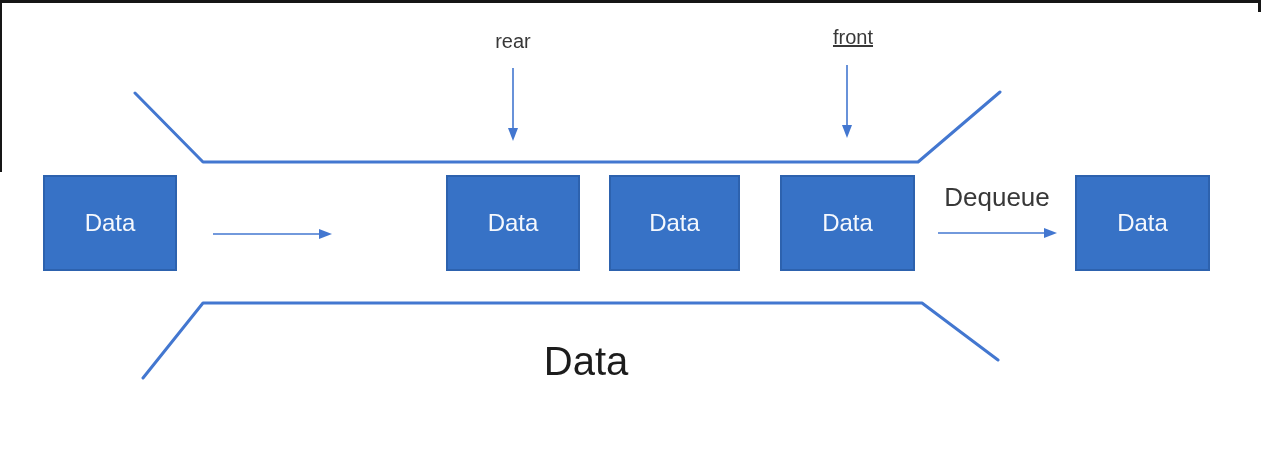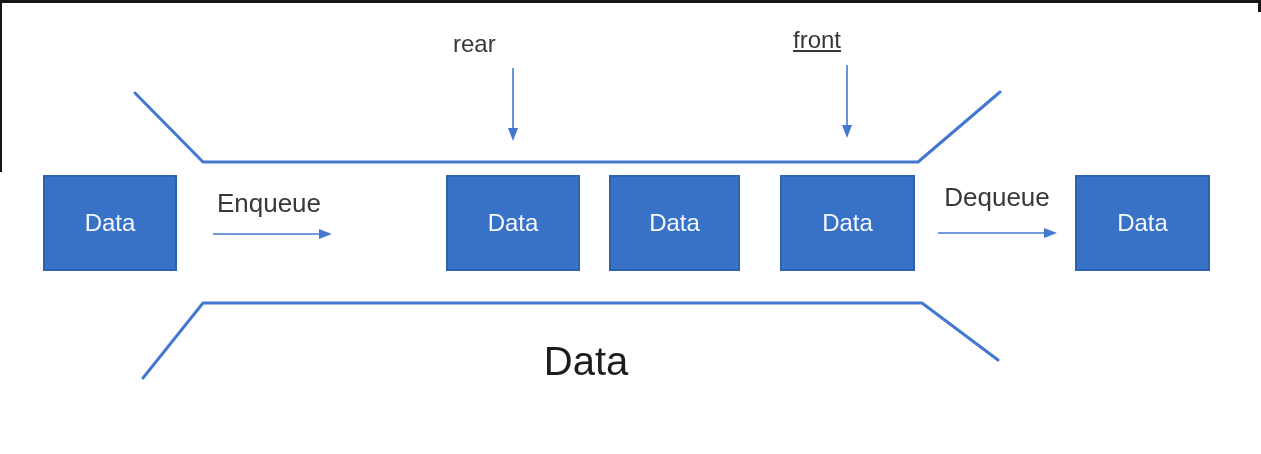--- a/index.html
+++ b/index.html
@@ -62,21 +62,22 @@
     border:2px solid var(--box-border);
     display:flex;
     align-items:center;
     justify-content:center;
     color:var(--box-text);
     font-size:24px;
   }
   .pointer-label{
     position:absolute;
     width:120px;
-    font-size:24px;
+    text-align:center;
+    font-size:20px;
     color:var(--label-color);
   }
   .op-label{
     position:absolute;
     width:140px;
     text-align:center;
     font-size:26px;
     color:var(--label-color);
   }
   .queue-title{
@@ -120,21 +121,20 @@
 
     <g>
       <line class="arrow-line" x1="938" y1="233" x2="1049" y2="233"></line>
       <polygon class="arrow-fill" points="1057,233 1044,228 1044,238"></polygon>
     </g>
   </svg>
 
   <div class="pointer-label" style="left:453px;top:30px;">rear</div>
   <div class="pointer-label" style="left:793px;top:26px;text-decoration:underline;">front</div>
 
-  <div class="op-label" style="left:199px;top:188px;">Enqueue</div>
   <div class="op-label" style="left:927px;top:182px;">Dequeue</div>
 
   <div class="data-box" style="left:43px;top:175px;">
     <span>Data</span>
   </div>
   <div class="data-box" style="left:446px;top:175px;">
     <span>Data</span>
   </div>
   <div class="data-box" style="left:609px;top:175px;width:131px;">
     <span>Data</span>

